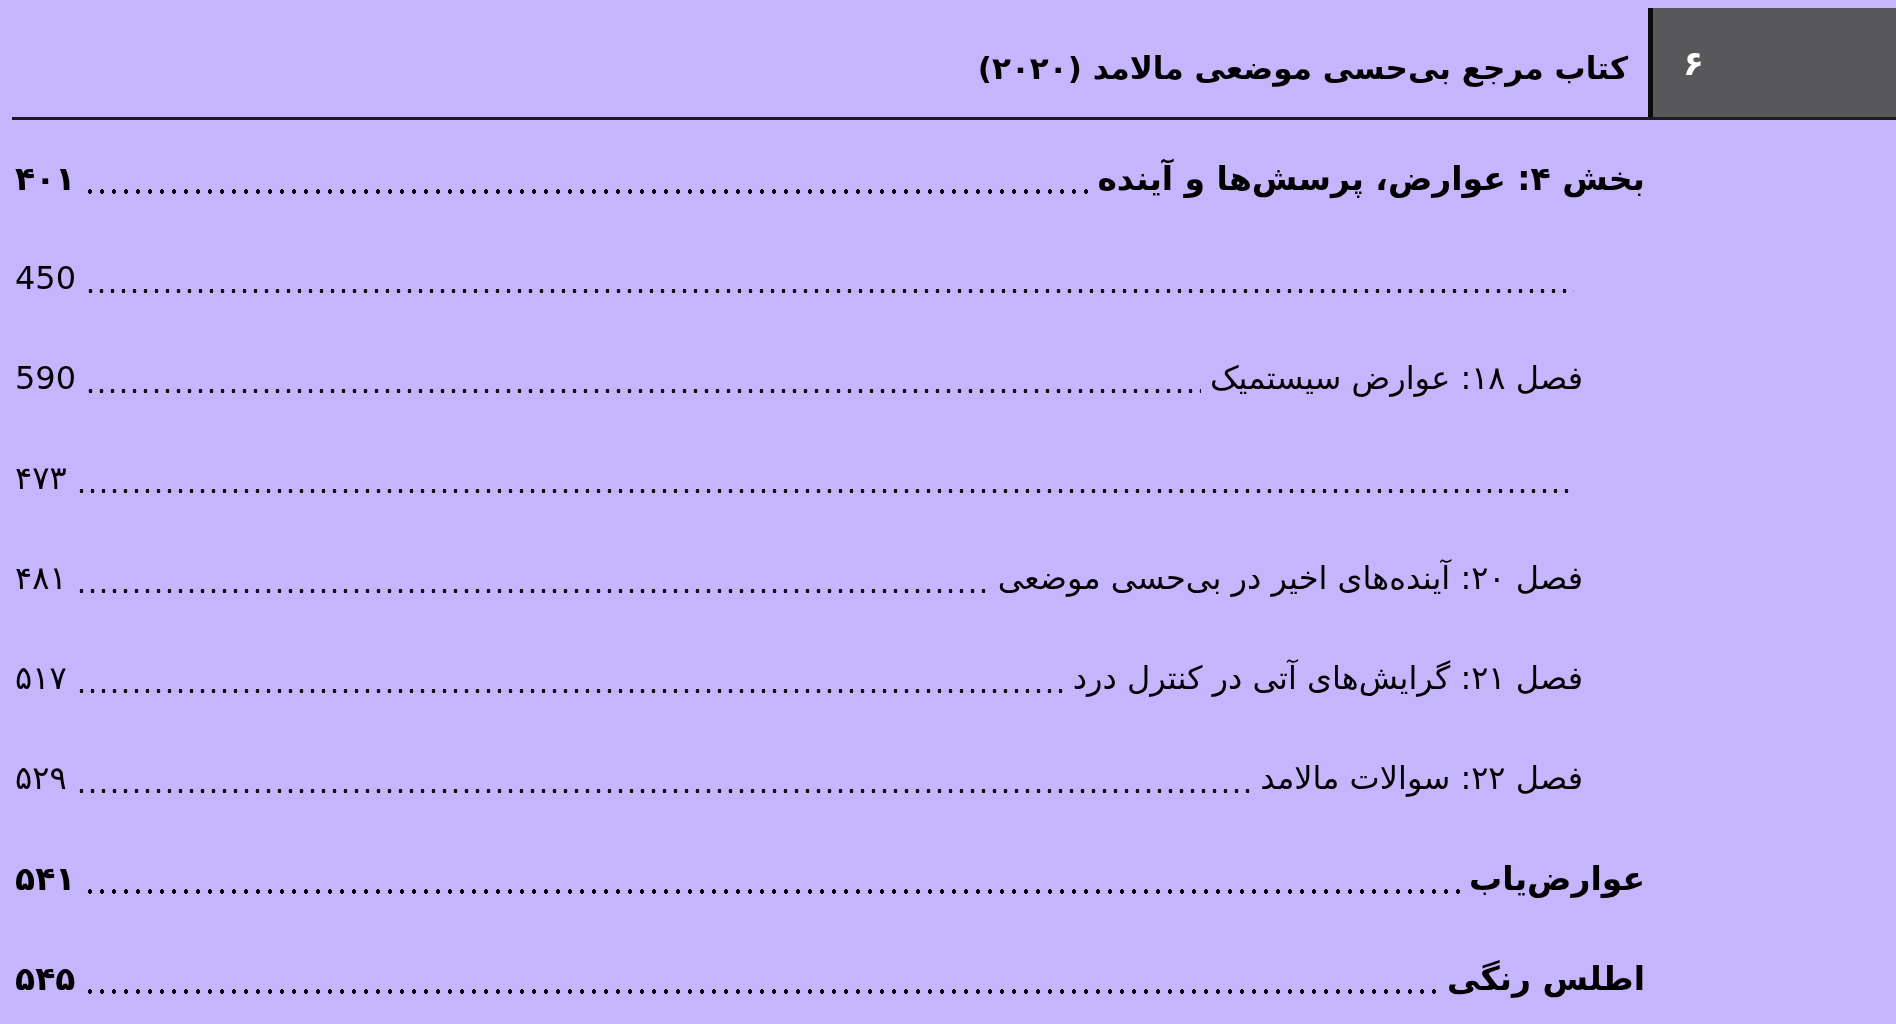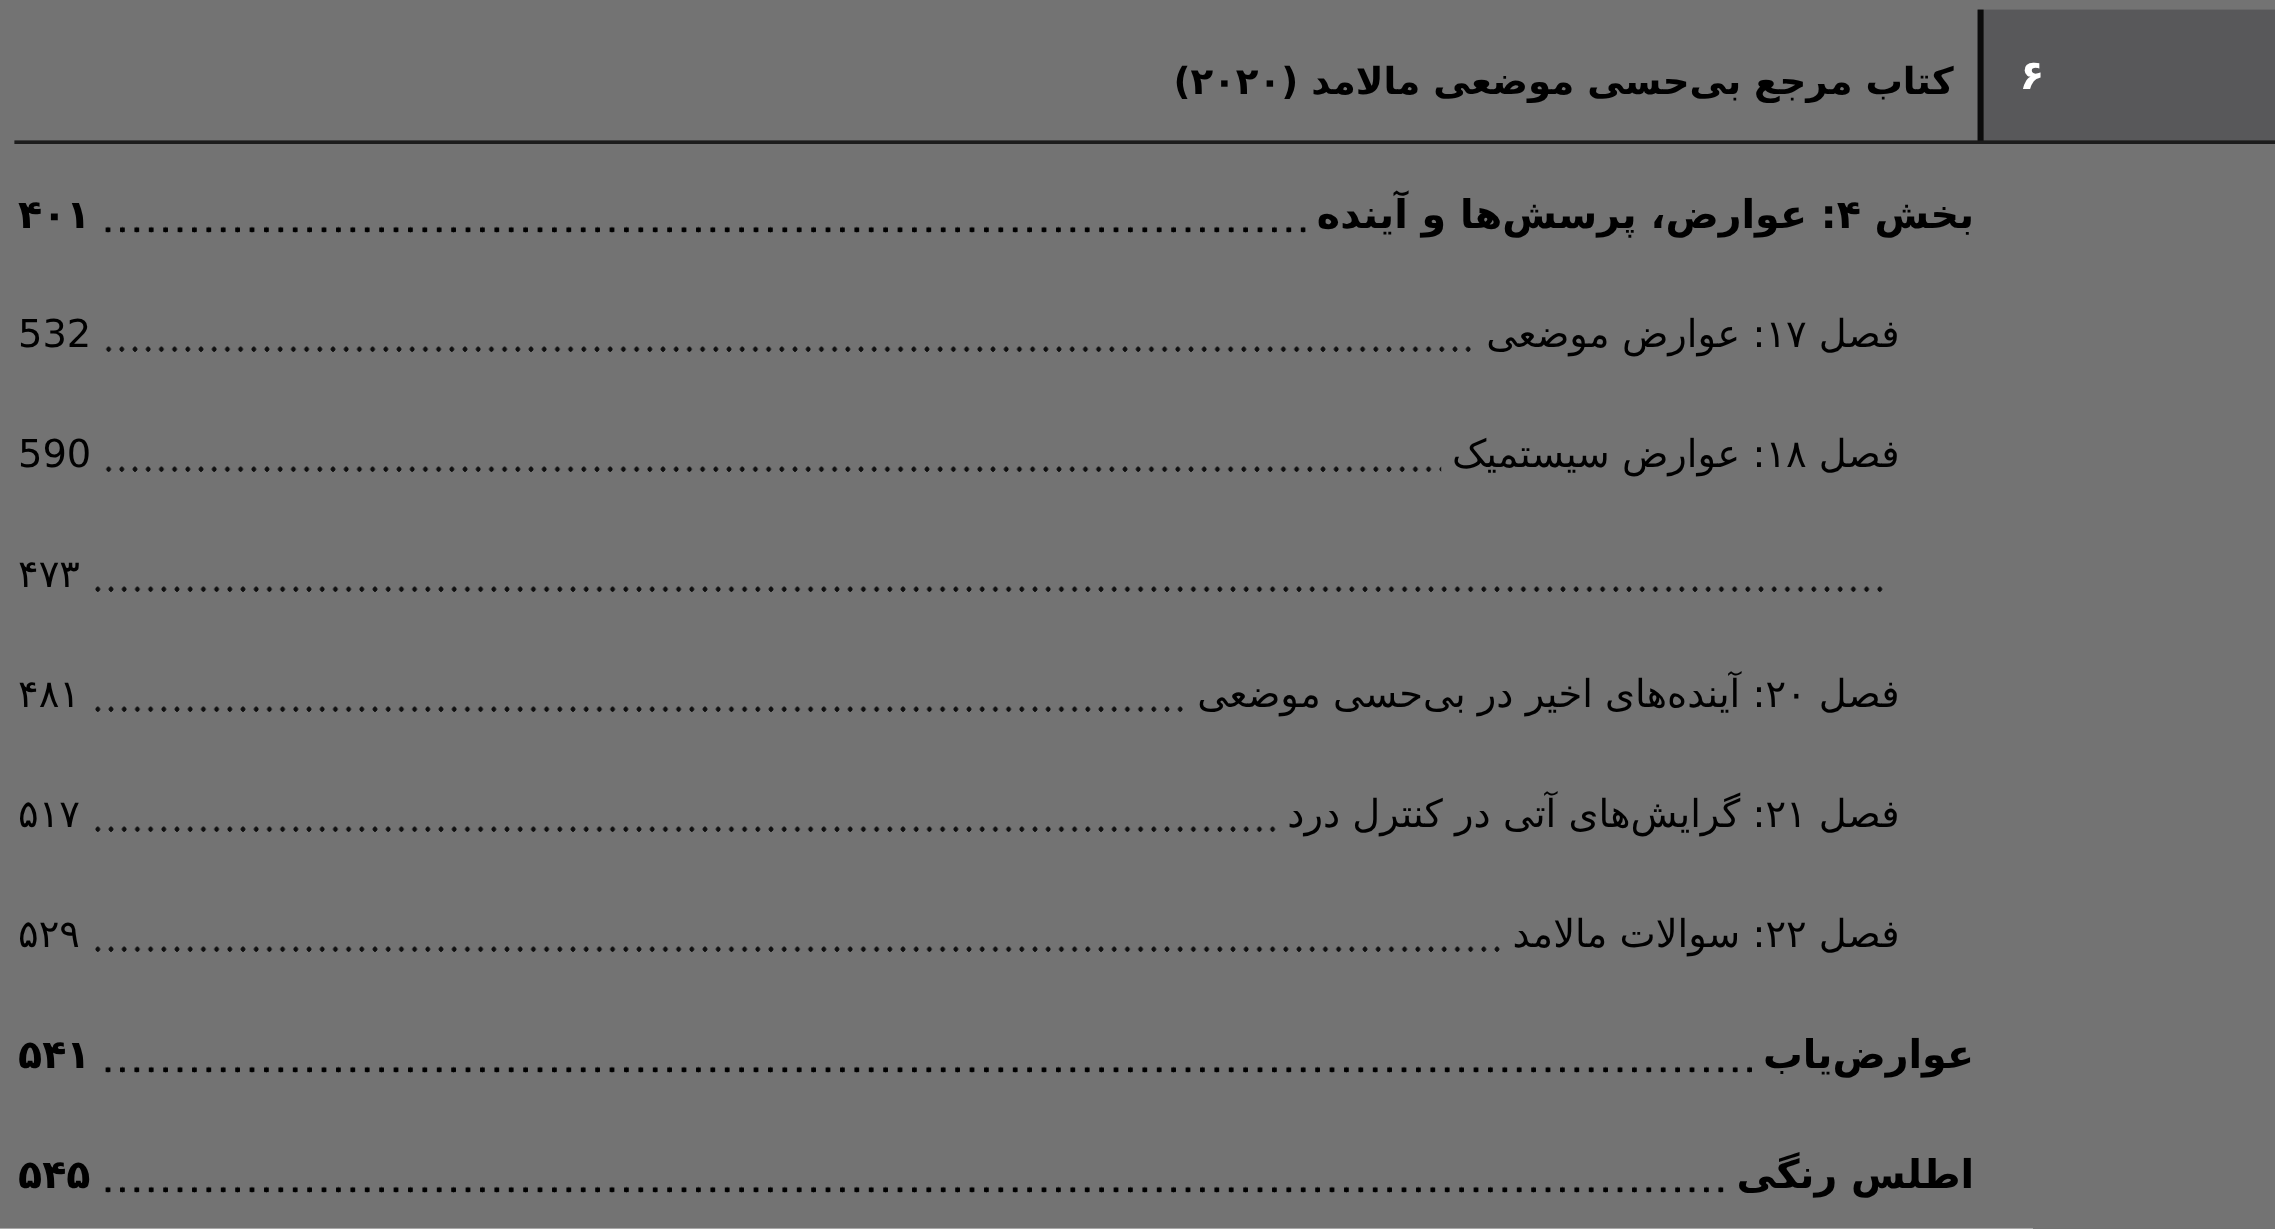--- a/index.html
+++ b/index.html
@@ -9,21 +9,21 @@
     width: 1896px;
     height: 1024px;
     overflow: hidden;
     font-family: "DejaVu Sans", sans-serif;
     color: #000000;
   }
   .page {
     position: relative;
     width: 1896px;
     height: 1024px;
-    background: #737373;
+    background: #c4b5fd;
   }
 
   
   .header-rule {
     position: absolute;
     left: 12px;
     right: 0;
     top: 117px;
     height: 3px;
     background: #1c1c1c;
@@ -113,23 +113,22 @@
     <div class="header-rule"></div>
   </header>
 
   <main class="toc">
       <div class="toc-row section">
       <span class="toc-title">بخش ۴: عوارض، پرسش‌ها و آینده</span>
       <span class="leader"></span>
       <span class="toc-page">۴۰۱</span>
     </div>
       <div class="toc-row chapter">
-      <span class="toc-title">فصل ۱۷: عوارض موضعی</span>
       <span class="leader"></span>
-      <span class="toc-page">532</span>
+      <span class="toc-page">450</span>
     </div>
       <div class="toc-row chapter">
       <span class="toc-title">فصل ۱۸: عوارض سیستمیک</span>
       <span class="leader"></span>
       <span class="toc-page">590</span>
     </div>
       <div class="toc-row chapter">
       <span class="leader"></span>
       <span class="toc-page">۴۷۳</span>
     </div>

